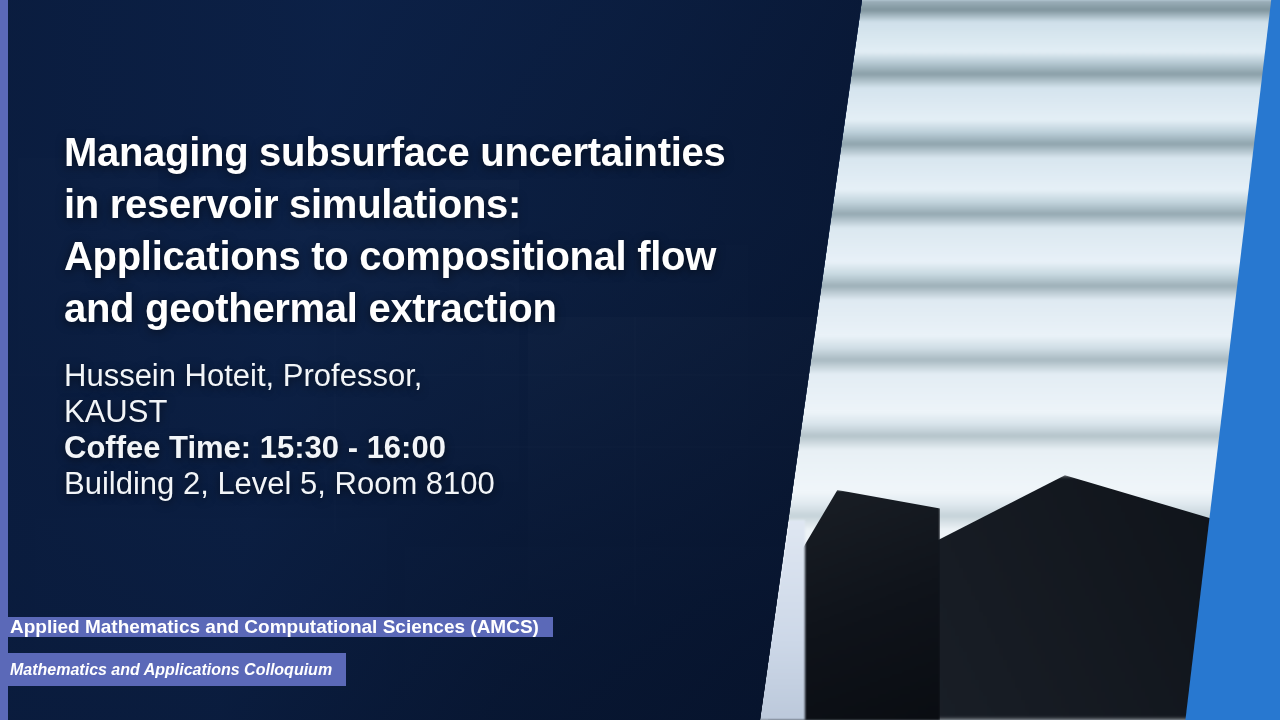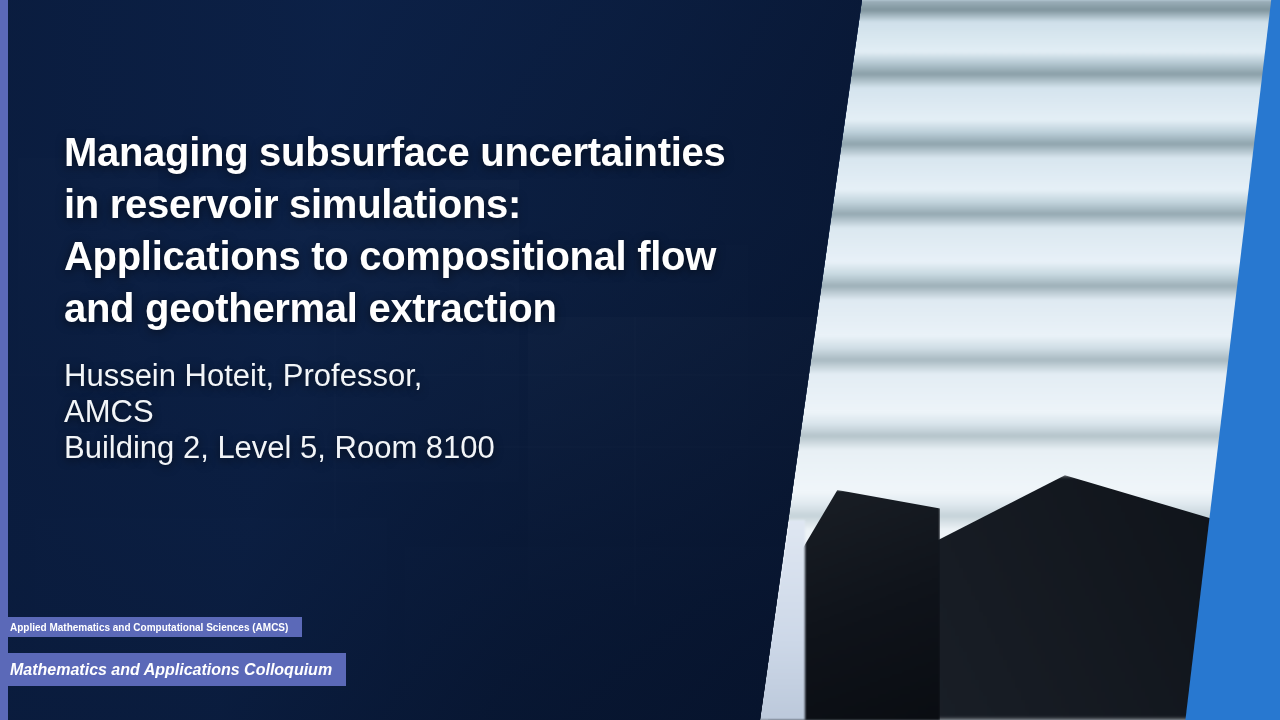--- a/index.html
+++ b/index.html
@@ -216,21 +216,21 @@
   
   .bar {
     position:absolute; left:0;
     background:#5b69b8;
     color:#ffffff;
     font-weight:bold;
     display:flex; align-items:center;
     padding:0 14px 0 10px;
     white-space:nowrap;
   }
-  .bar-dept { top:617px; height:20px; font-size:10px; }
+  .bar-dept { top:617px; height:20px; font-size:19px; }
   .bar-series { top:653px; height:33px; font-size:16px;font-style:italic; }
 </style>
 </head>
 <body>
 
 <div class="poster">
 
   <div class="photo-layer">
     <div class="photo-blinds"></div>
     <div class="photo-suit-left"></div>
@@ -287,20 +287,21 @@
 
   <div class="title">
     <div>Managing subsurface uncertainties</div>
     <div>in reservoir simulations:</div>
     <div>Applications to compositional flow</div>
     <div>and geothermal extraction</div>
   </div>
 
   <div class="details">
     <div>Hussein Hoteit, Professor,</div>
-    <div>AMCS</div>
+    <div>KAUST</div>
+    <div class="b">Coffee Time: 15:30 - 16:00</div>
     <div>Building 2, Level 5, Room 8100</div>
   </div>
 
   <div class="bar bar-dept">Applied Mathematics and Computational Sciences (AMCS)</div>
   <div class="bar bar-series">Mathematics and Applications Colloquium</div>
 
 </div>
 
 </body></html>

